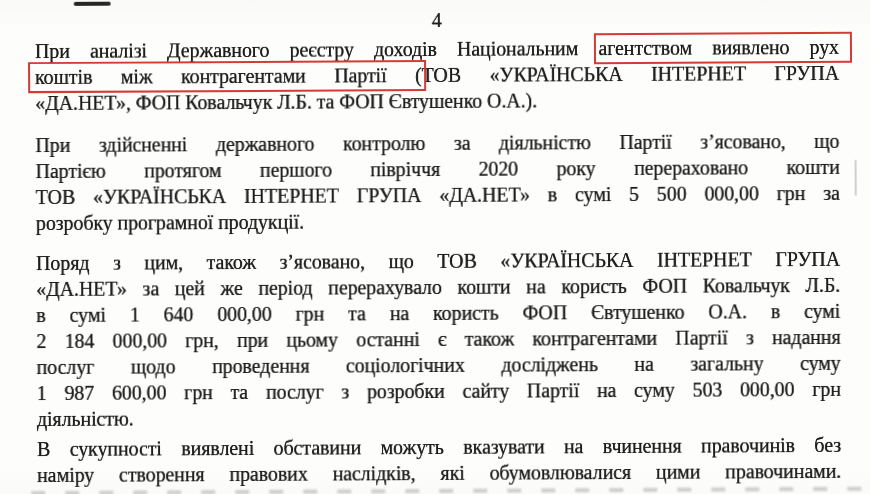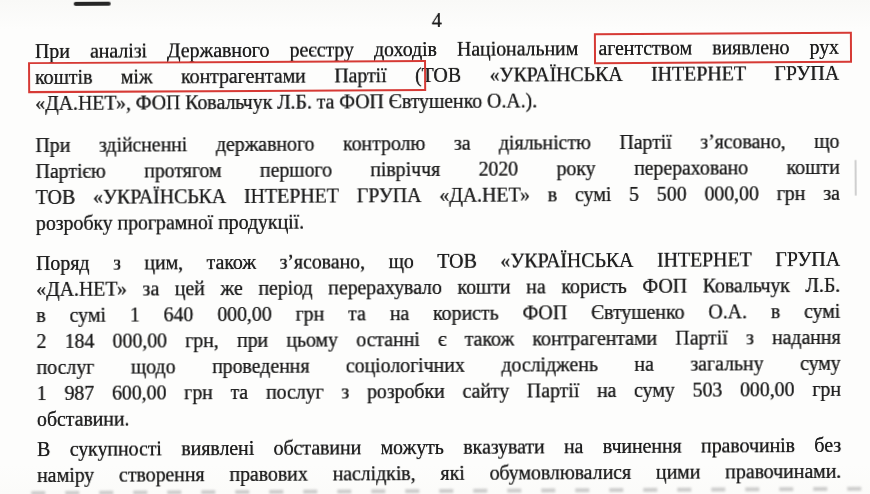--- a/index.html
+++ b/index.html
@@ -89,21 +89,21 @@
           <div class="line"><span>ТОВ «УКРАЇНСЬКА ІНТЕРНЕТ ГРУПА «ДА.НЕТ» в сумі 5&nbsp;500&nbsp;000,00 грн за</span></div>
           <div class="line last"><span>розробку програмної продукції.</span></div>
         </div>
         <div class="para para-gap-3">
           <div class="line"><span>Поряд з цим, також з’ясовано, що ТОВ «УКРАЇНСЬКА ІНТЕРНЕТ ГРУПА</span></div>
           <div class="line"><span>«ДА.НЕТ» за цей же період перерахувало кошти на користь ФОП Ковальчук Л.Б.</span></div>
           <div class="line"><span>в сумі 1&nbsp;640&nbsp;000,00 грн та на користь ФОП Євтушенко О.А. в сумі</span></div>
           <div class="line"><span>2&nbsp;184&nbsp;000,00 грн, при цьому останні є також контрагентами Партії з надання</span></div>
           <div class="line"><span>послуг щодо проведення соціологічних досліджень на загальну суму</span></div>
           <div class="line"><span>1&nbsp;987&nbsp;600,00 грн та послуг з розробки сайту Партії на суму 503&nbsp;000,00 грн</span></div>
-          <div class="line last"><span>обставини.</span></div>
+          <div class="line last"><span>діяльністю.</span></div>
         </div>
         <div class="para">
           <div class="line"><span>В сукупності виявлені обставини можуть вказувати на </span><span class="hl-phrase">вчинення правочинів без</span></div>
           <div class="line"><span class="hl-phrase">наміру створення правових наслідків,</span><span> які обумовлювалися цими правочинами.</span></div>
         </div>
         <div class="annotation-layer">
           <div class="red-box" style="left: 559px; top: -2px; width: 258px; height: 31px; border-color: rgb(214, 58, 53); border-width: 2px;"></div>
           <div class="red-box" style="left: -7px; top: 24px; width: 398px; height: 31px; border-color: rgb(214, 58, 53); border-width: 2px;"></div>
         </div>
     </div>

